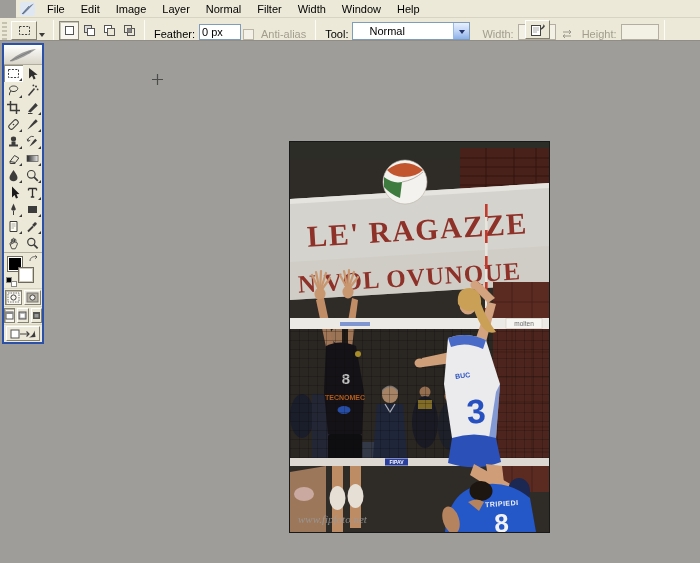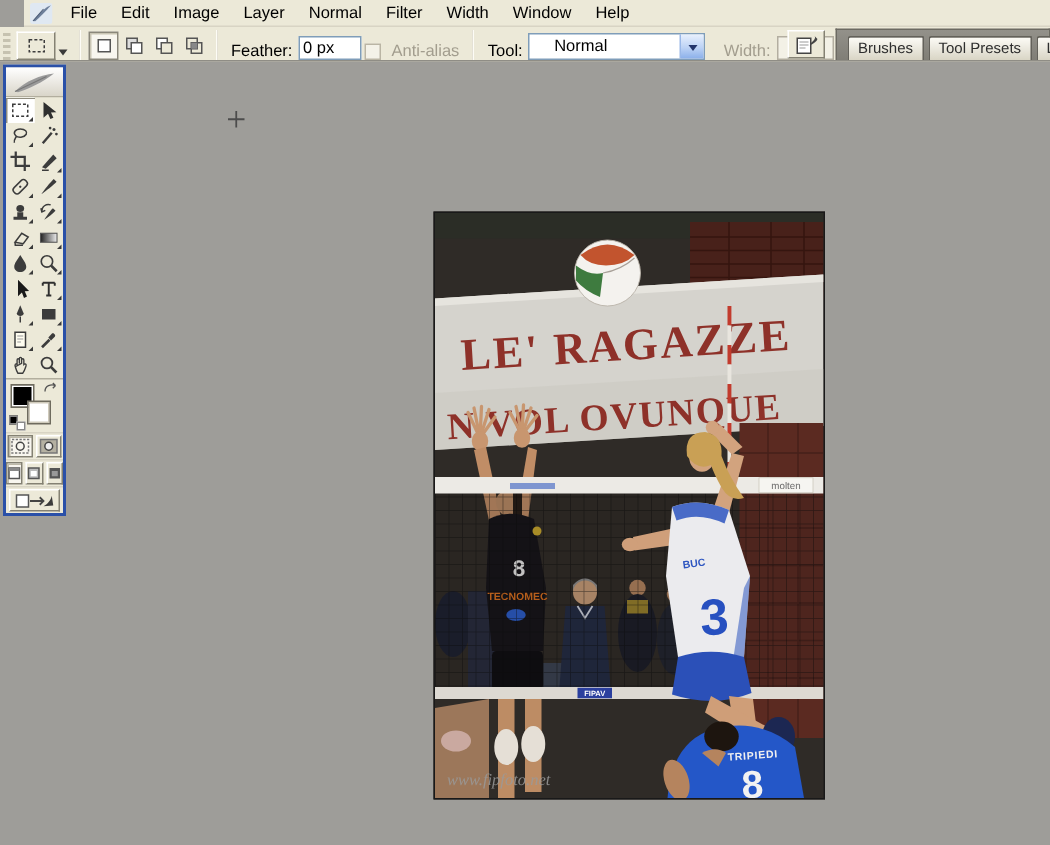--- a/index.html
+++ b/index.html
@@ -132,25 +132,20 @@
   <span class="lbl dis">Height:</span>
   <input class="txt dis" value="" style="">
   <div class="sep"></div>
 
   <div class="fb-btn">
     <svg width="16" height="14" viewBox="0 0 16 14">
         <rect x="1.5" y="2.5" width="9" height="10" fill="#fff" stroke="#444"></rect>
         <path d="M3,5 H9 M3,7 H9 M3,9 H7" stroke="#999" stroke-width=".8"></path>
         <path d="M10,6 C13,4 14,2 13,1 L15,3 C14.6,4.5 12.5,6 10.5,7 Z" fill="#444"></path>
       </svg>
-  </div>
-  <div class="well">
-    <div class="welltab">Brushes</div>
-    <div class="welltab">Tool Presets</div>
-    <div class="welltab">Layer Comps</div>
   </div>
 </div>
 
 <div class="toolbox">
   <div class="tbanner">
     <svg width="32" height="16" viewBox="0 0 32 16">
         <path d="M3,14 C10,7 20,3 29,2 C21,8 13,12 5,14.5 Z" fill="#9a9a9a"></path>
         <path d="M3,14 L24,4" stroke="#777" stroke-width=".8" fill="none"></path>
       </svg>
   </div>

